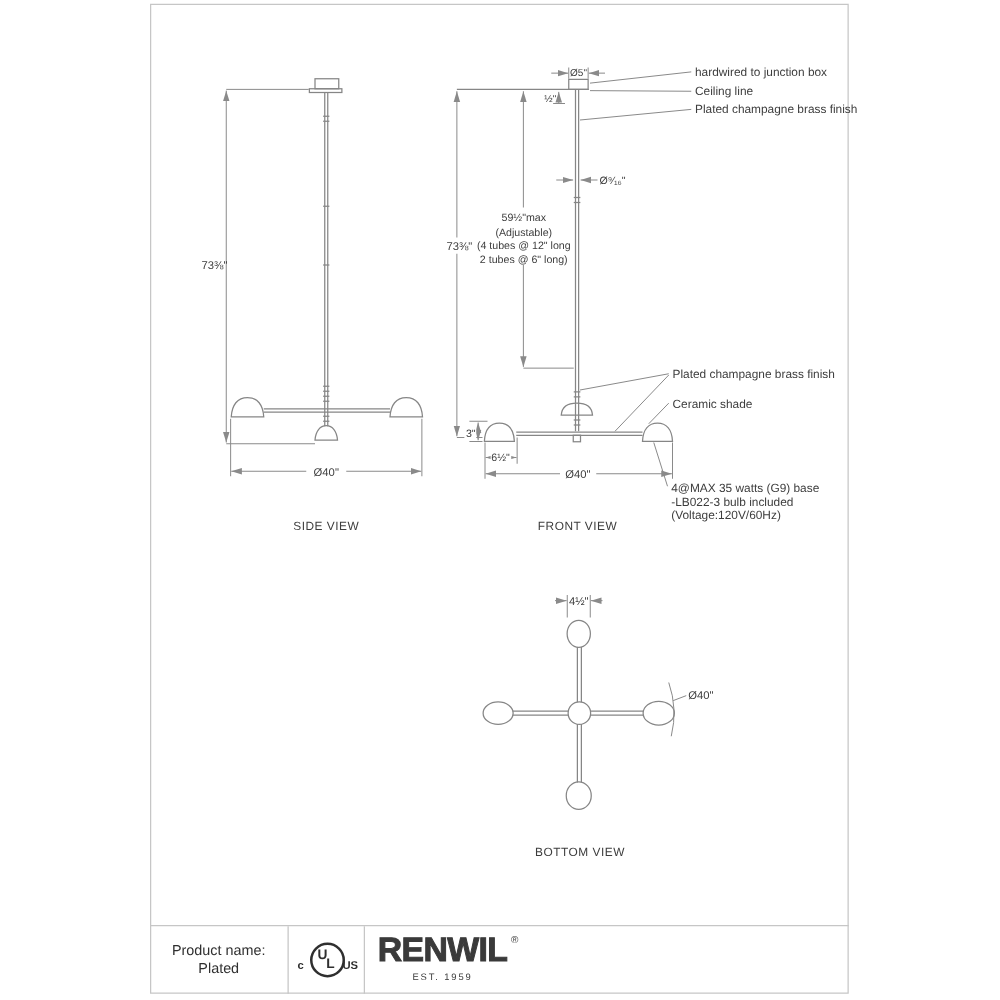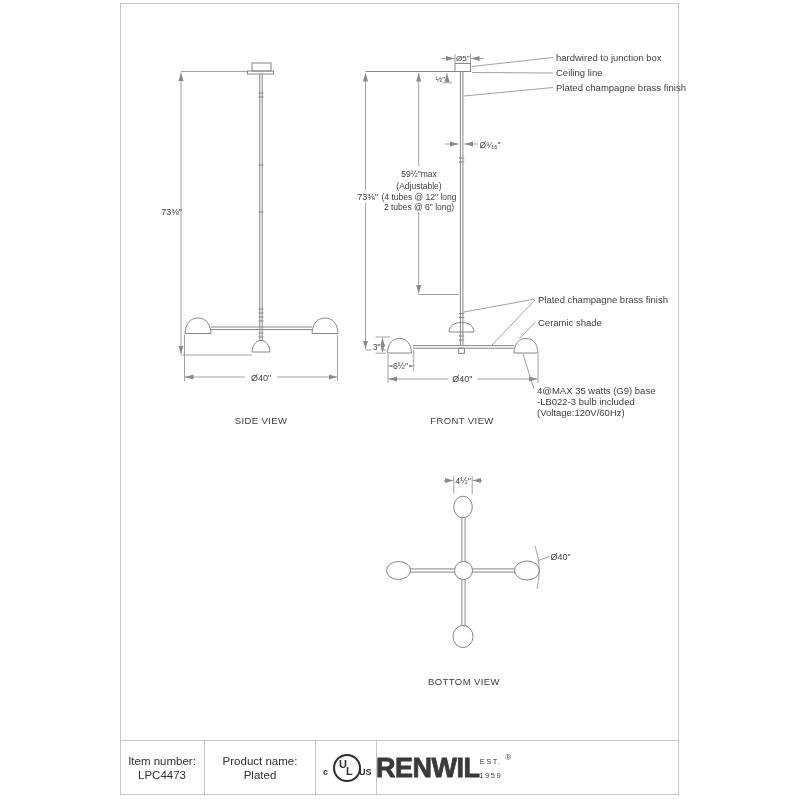--- a/index.html
+++ b/index.html
@@ -25,21 +25,21 @@
   .cell:last-child{border-right:none;}
   
   #ul-wrap{position:relative;width:58px;height:34px;}
   #ul-circle{position:absolute;left:16px;top:3px;width:24px;height:24px;border:2px solid #2f2f2f;
              border-radius:50%;}
   #ul-u{position:absolute;left:4px;top:1px;font-size:11px;font-weight:bold;color:#2f2f2f;}
   #ul-l{position:absolute;left:11px;top:8px;font-size:11px;font-weight:bold;color:#2f2f2f;}
   #ul-c{position:absolute;left:6px;top:14px;font-size:9px;font-weight:bold;color:#2f2f2f;}
   #ul-us{position:absolute;left:42px;top:14px;font-size:9px;font-weight:bold;color:#2f2f2f;}
   
-  #brand{position:relative;display:flex;flex-direction:row;align-items:center;}
+  #brand{position:relative;display:flex;flex-direction:column;align-items:center;}
   #brand-name{font-size:27px;font-weight:bold;letter-spacing:-0.5px;color:#3a3a3a;
               -webkit-text-stroke:0.8px #3a3a3a;line-height:26px;}
   #brand-reg{position:absolute;right:-9px;top:-2px;font-size:8px;font-weight:normal;
              -webkit-text-stroke:0 transparent;color:#3a3a3a;}
   #brand-est{font-size:7.5px;letter-spacing:1.5px;color:#3a3a3a;margin-top:2px;}
 </style>
 </head>
 <body>
 
 <div id="canvas">
@@ -214,24 +214,20 @@
       <path d="M535,546 A76 76 0 0 1 537,589"></path>
       <line x1="549" y1="556.5" x2="538.5" y2="560.5"></line>
     </g>
     <text class="t9" x="463" y="484" text-anchor="middle">4½"</text>
     <text class="t9" x="550.5" y="559.5">Ø40"</text>
     <text class="vlabel" x="464" y="685" text-anchor="middle">BOTTOM VIEW</text>
   </g>
 </svg>
 
 <div id="footer">
-  <div class="cell" style="width:85px;">
-    <div>Item number:</div>
-    <div>LPC4473</div>
-  </div>
   <div class="cell" style="width:111px;text-align:right;">
     <div>Product name:</div>
     <div>Plated</div>
   </div>
   <div class="cell" style="width:61px;">
     <div id="ul-wrap">
       <span id="ul-c">c</span>
       <div id="ul-circle">
         <span id="ul-u">U</span>
         <span id="ul-l">L</span>

